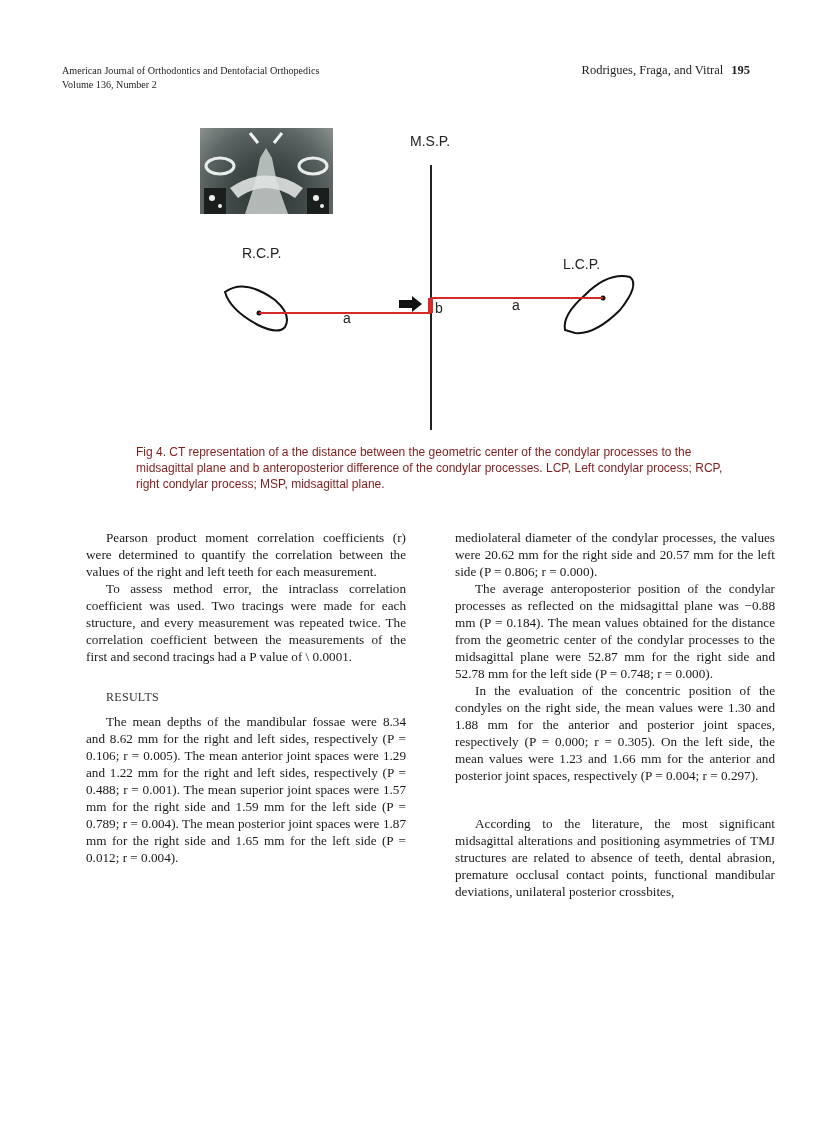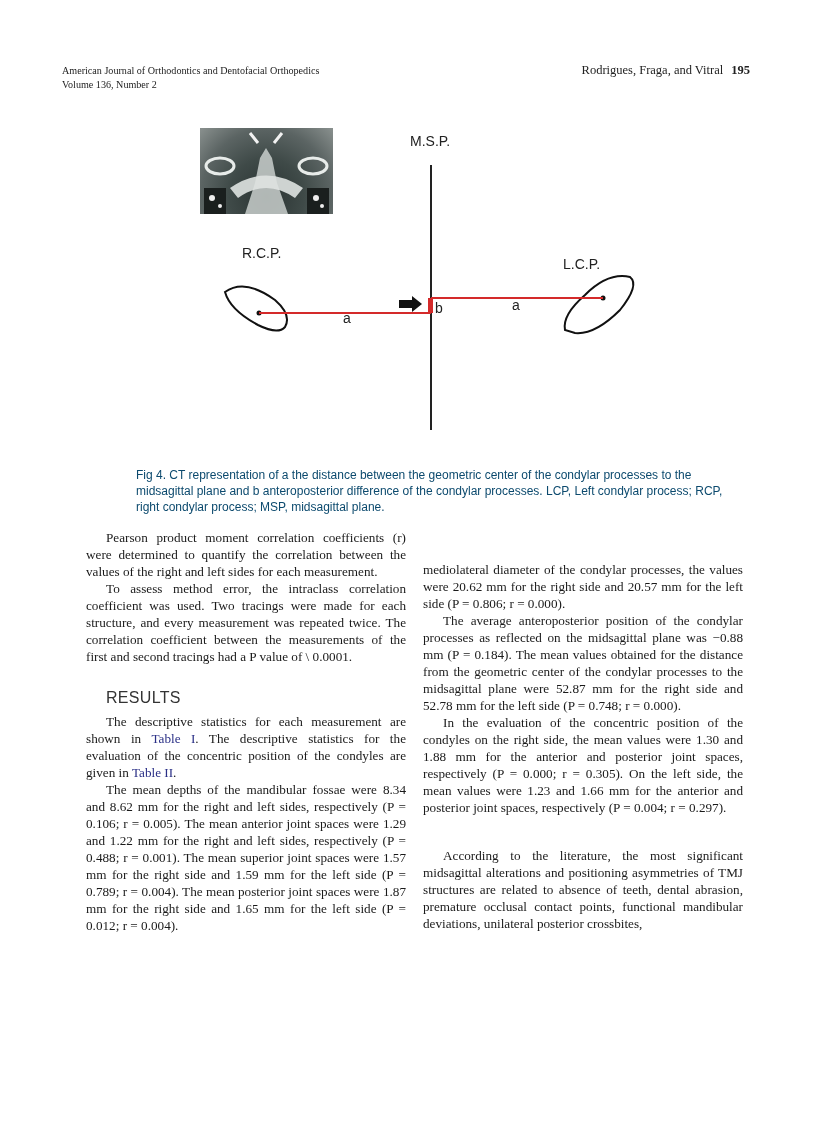--- a/index.html
+++ b/index.html
@@ -8,28 +8,28 @@
   .hdr { position:absolute; top:63px; font-size:11px; line-height:14px; color:#222;
          font-family:"Liberation Serif", serif; }
   .hdr.left { left:62px; transform:scaleX(0.92); transform-origin:left top; }
   .hdr.right { right:88px; font-size:12.5px; }
   .hdr.right .pg { margin-left:8px;font-weight:bold; }
   .figure { position:absolute; left:190px; top:120px; width:470px; height:310px; }
   .ct { position:absolute; left:10px; top:8px; width:133px; height:86px;
         background:radial-gradient(ellipse at 50% 80%, #2a3332 0%, #3f4a48 40%, #5b6463 70%, #8a918f 100%);
         overflow:hidden; }
   .fig-label { position:absolute; font-family:"Liberation Sans", sans-serif; font-size:14px; color:#222; }
-  .caption { position:absolute; left:136px; top:467px; width:590px; font-family:"Liberation Sans", sans-serif;
-             font-size:12px; line-height:16px; color:#0c4a6e; }
+  .caption { position:absolute; left:136px; top:444px; width:590px; font-family:"Liberation Sans", sans-serif;
+             font-size:12px; line-height:16px; color:#7f1d1d; }
   .col { position:absolute; top:529px; width:320px; font-size:13.2px; line-height:17px; text-align:justify; color:#1a1a1a; }
   .col.left { left:86px; }
-  .col.right { left:423px;margin-top:32px; }
+  .col.right { left:455px; }
   .col p { margin:0; text-indent:20px; }
   .col p.noindent { text-indent:0; }
-  .sec { font-family:Liberation Sans, sans-serif; font-size:16px; letter-spacing:0.3px; color:#333;
+  .sec { font-family:Liberation Serif, serif; font-size:12px; letter-spacing:0.3px; color:#333;
          margin:0; text-indent:0; }
   .link { color:#2a2f86; }
 </style>
 </head>
 <body>
 
 <div class="hdr left">
   <div>American Journal of Orthodontics and Dentofacial Orthopedics</div>
   <div>Volume 136, Number 2</div>
 </div>
@@ -70,26 +70,25 @@
     <polyline points="69,193 241,193" fill="none" stroke="#d42a2a" stroke-width="2"></polyline>
     <polyline points="241,178 413,178" fill="none" stroke="#d42a2a" stroke-width="2"></polyline>
     <rect x="238" y="178" width="5" height="15" fill="#d42a2a"></rect>
     <path d="M209 180 L222 180 L222 176 L232 184 L222 192 L222 188 L209 188 Z" fill="#111"></path>
   </svg>
 </div>
 
 <div class="caption">Fig 4.  CT representation of a the distance between the geometric center of the condylar processes to the midsagittal plane and b anteroposterior difference of the condylar processes. LCP, Left condylar process; RCP, right condylar process; MSP, midsagittal plane.</div>
 
 <div class="col left">
-  <p>Pearson product moment correlation coefficients (r) were determined to quantify the correlation between the values of the right and left sides for each measurement.</p>
+  <p>Pearson product moment correlation coefficients (r) were determined to quantify the correlation between the values of the right and left teeth for each measurement.</p>
   <p>To assess method error, the intraclass correlation coefficient was used. Two tracings were made for each structure, and every measurement was repeated twice. The correlation coefficient between the measurements of the first and second tracings had a P value of \ 0.0001.</p>
   <div style="height:24px;"></div>
   <p class="sec">RESULTS</p>
   <div style="height:7px;"></div>
-  <p><span>The descriptive statistics for each measurement are shown in </span><span class="link">Table I</span><span>. The descriptive statistics for the evaluation of the concentric position of the condyles are given in </span><span class="link">Table II</span><span>.</span></p>
   <p>The mean depths of the mandibular fossae were 8.34 and 8.62 mm for the right and left sides, respectively (P = 0.106; r = 0.005). The mean anterior joint spaces were 1.29 and 1.22 mm for the right and left sides, respectively (P = 0.488; r = 0.001). The mean superior joint spaces were 1.57 mm for the right side and 1.59 mm for the left side (P = 0.789; r = 0.004). The mean posterior joint spaces were 1.87 mm for the right side and 1.65 mm for the left side (P = 0.012; r = 0.004).</p>
 </div>
 
 <div class="col right">
   <p class="noindent">mediolateral diameter of the condylar processes, the values were 20.62 mm for the right side and 20.57 mm for the left side (P = 0.806; r = 0.000).</p>
   <p>The average anteroposterior position of the condylar processes as reflected on the midsagittal plane was −0.88 mm (P = 0.184). The mean values obtained for the distance from the geometric center of the condylar processes to the midsagittal plane were 52.87 mm for the right side and 52.78 mm for the left side (P = 0.748; r = 0.000).</p>
   <p>In the evaluation of the concentric position of the condyles on the right side, the mean values were 1.30 and 1.88 mm for the anterior and posterior joint spaces, respectively (P = 0.000; r = 0.305). On the left side, the mean values were 1.23 and 1.66 mm for the anterior and posterior joint spaces, respectively (P = 0.004; r = 0.297).</p>
   <div style="height:24px;"></div>
   <div style="height:7px;"></div>
   <p>According to the literature, the most significant midsagittal alterations and positioning asymmetries of TMJ structures are related to absence of teeth, dental abrasion, premature occlusal contact points, functional mandibular deviations, unilateral posterior crossbites,</p>

